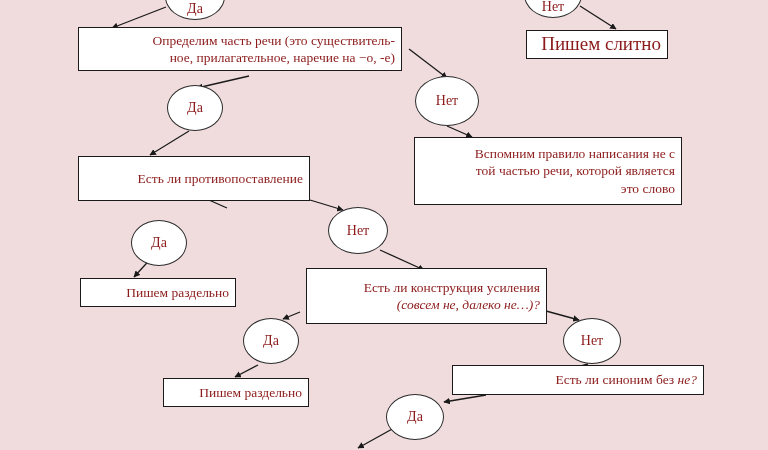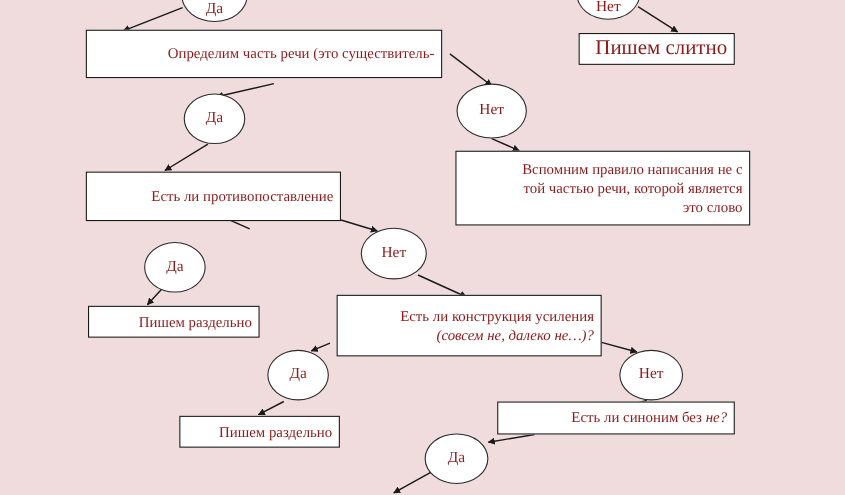--- a/index.html
+++ b/index.html
@@ -93,20 +93,21 @@
       <path d="M 258 365 L 235 377"></path>
       <path d="M 588 364 L 552 374"></path>
       <path d="M 486 395 L 444 402"></path>
       <path d="M 394 428 L 358 448"></path>
     </g>
   </svg>
 
   <div class="node box left-align" style="left:78px; top:27px; width:324px; height:44px; font-size:13.5px;">
     <span class="txt">
       <span class="line1">Определим часть речи (это  существитель-</span>
+      <span class="line2">ное, прилагательное, наречие на −о, -е)</span>
     </span>
   </div>
 
   <div class="node box left-align" style="left:526px; top:30px; width:142px; height:29px; font-size:19px;">
     <span class="txt" style="padding-left:4px;">
       <span class="line1">Пишем слитно</span>
     </span>
   </div>
 
   <div class="node box" style="left:414px; top:137px; width:268px; height:68px; font-size:13.5px;">
@@ -135,21 +136,21 @@
       <span class="line2 ital">(совсем не, далеко не…)?</span>
     </span>
   </div>
 
   <div class="node box left-align" style="left:163px; top:378px; width:146px; height:29px; font-size:13.5px;">
     <span class="txt" style="padding-left:4px;">
       <span class="line1">Пишем раздельно</span>
     </span>
   </div>
 
-  <div class="node box" style="left:452px; top:365px; width:216px; height:30px; font-size:13.5px;">
+  <div class="node box" style="left:452px; top:365px; width:252px; height:30px; font-size:13.5px;">
     <span class="txt">
       <span>Есть ли синоним без </span><span class="ital">не?</span>
     </span>
   </div>
 
   <div class="node ellipse" style="left:165px; top:-27px; width:60px; height:47px;">
     <span class="lbl" style="margin-top:24px;">Да</span>
   </div>
 
   <div class="node ellipse" style="left:524px; top:-29px; width:58px; height:47px;">

